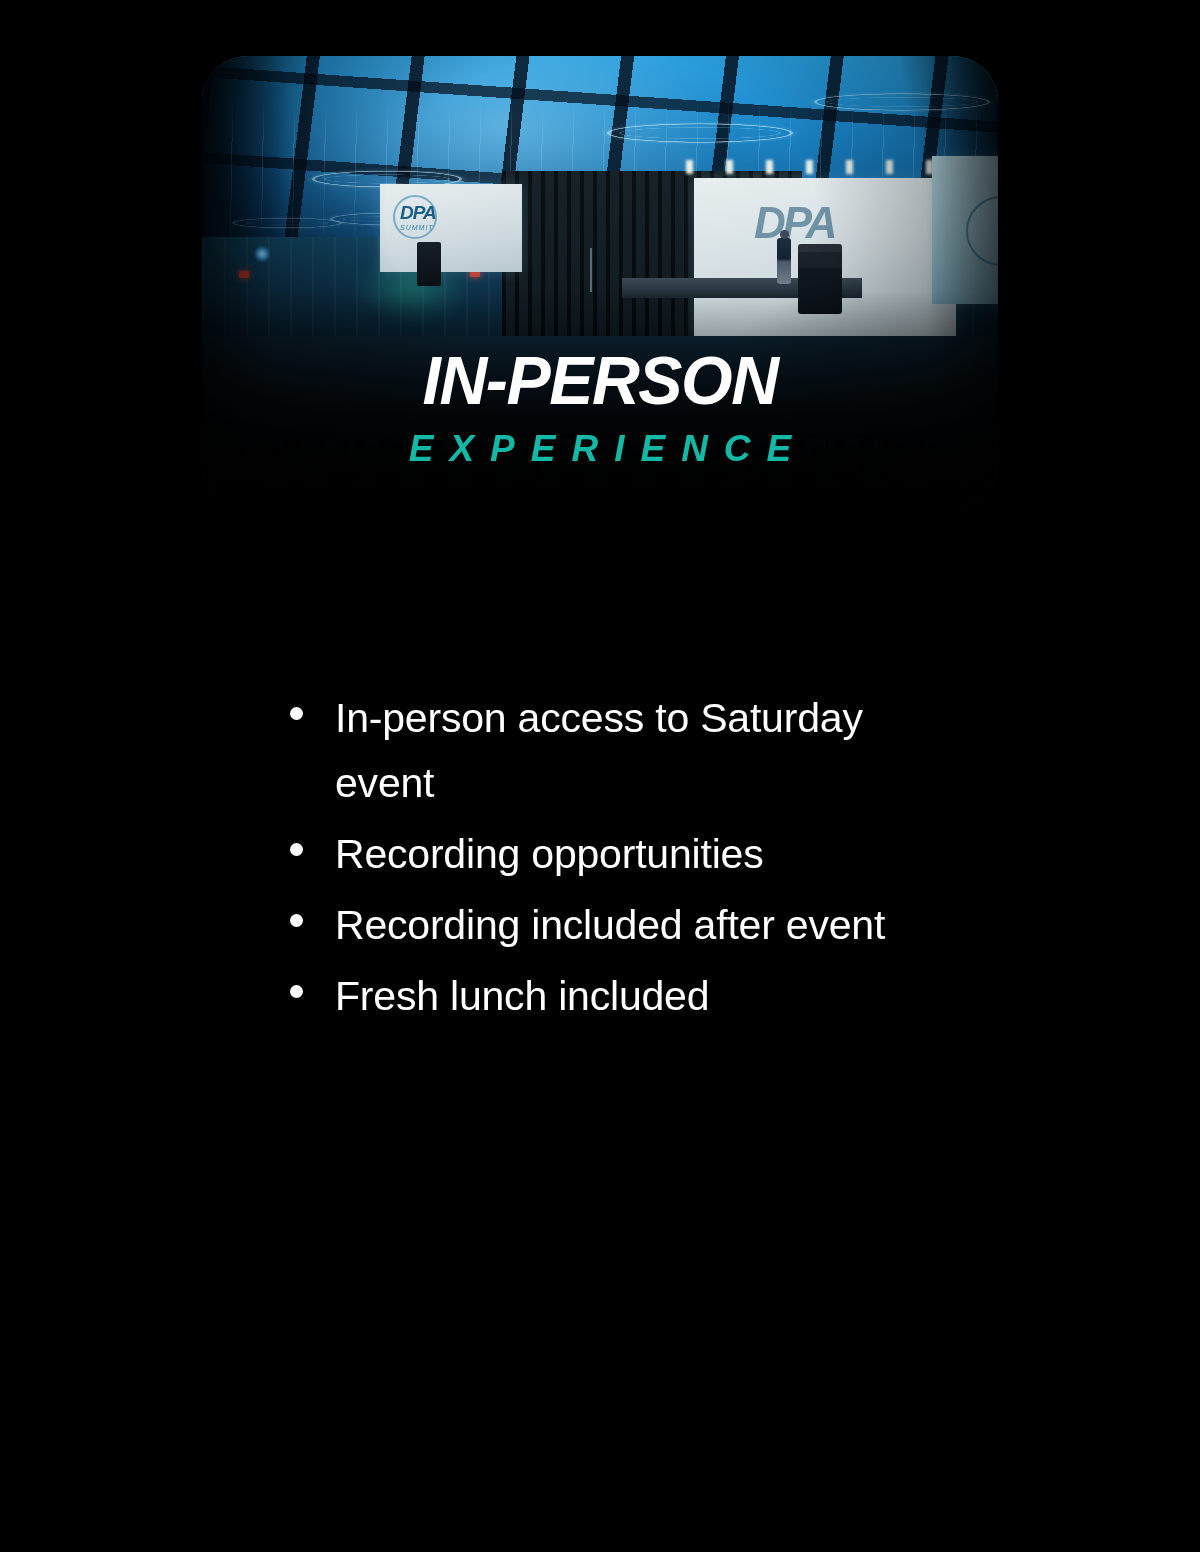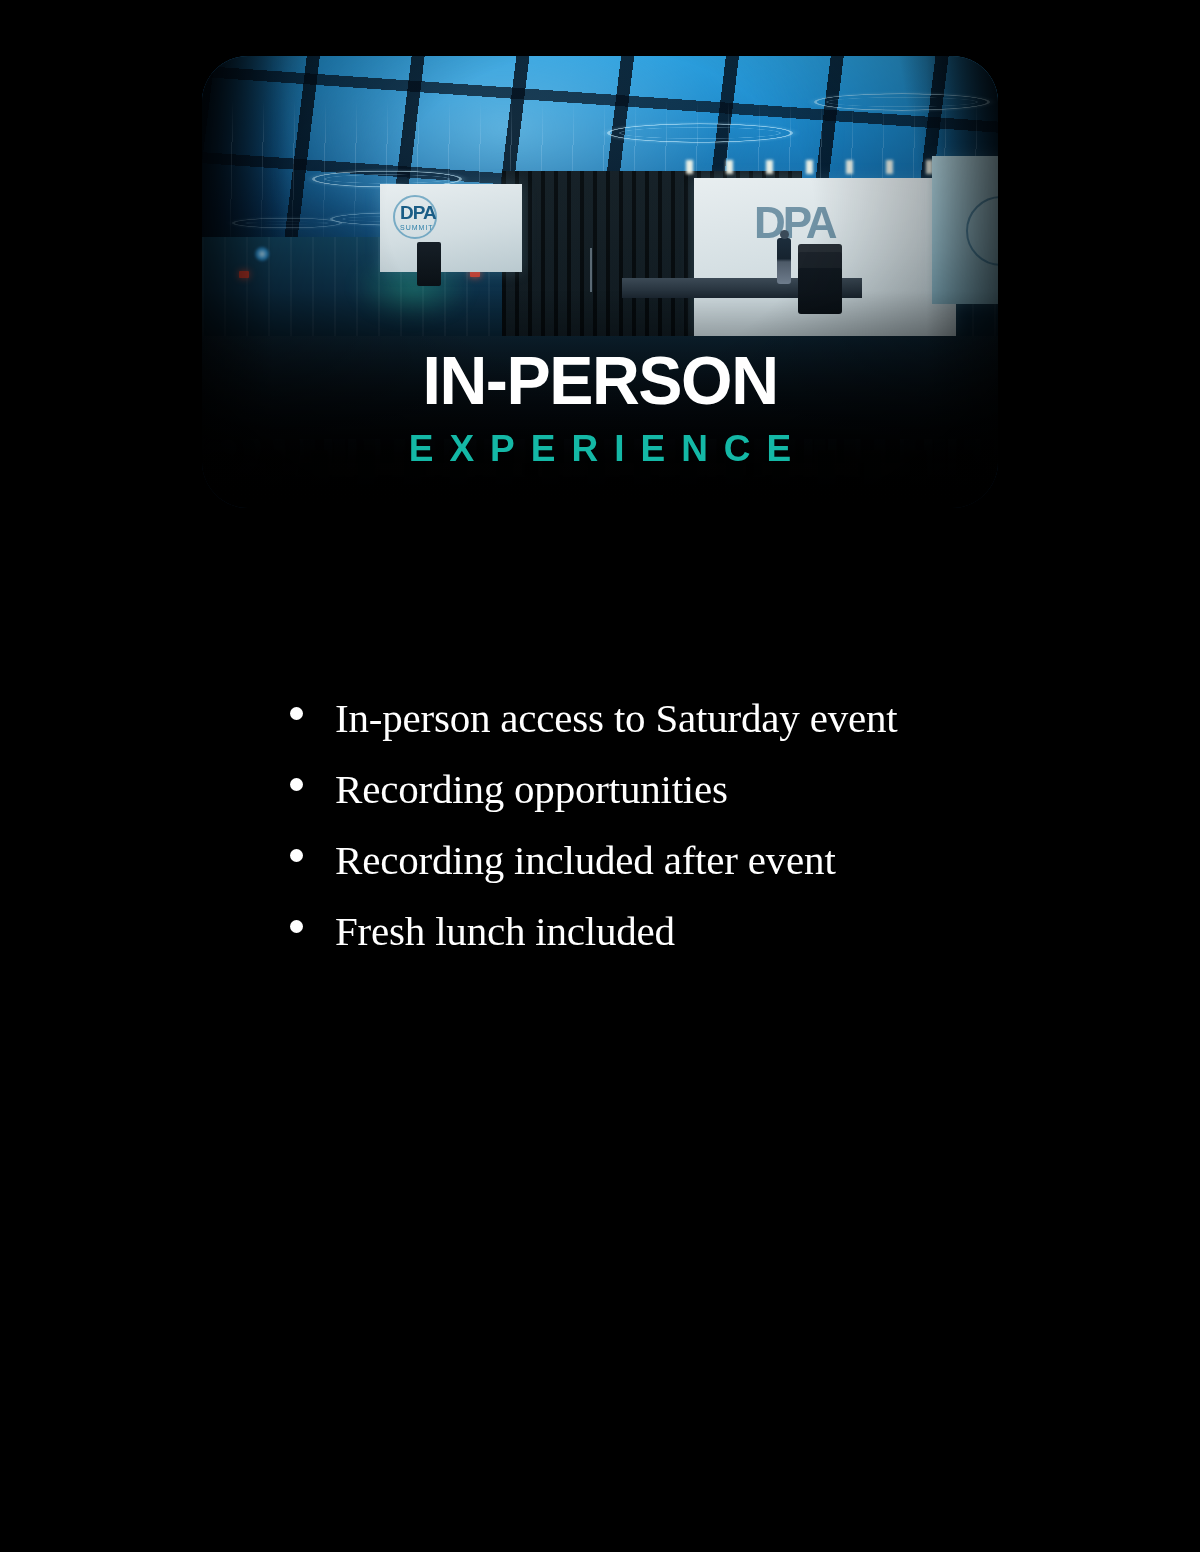--- a/index.html
+++ b/index.html
@@ -17,20 +17,21 @@
   }
 
   
   .hero-card {
     position:absolute;
     left:202px; top:56px;
     width:796px; height:452px;
     border-radius:46px;
     overflow:hidden;
     background:#000;
+    font-style:italic;
   }
 
   
   .photo {
     position:absolute; inset:0;
     background:#04070d;
   }
 
   
   .ceiling {
@@ -243,21 +244,21 @@
     margin-bottom:6px;
   }
   .bullet-dot {
     flex:0 0 auto;
     width:13px; height:13px;
     border-radius:50%;
     background:#ffffff;
     margin:21px 32px 0 8px;
   }
   .bullet-text {
-    font-family:Liberation Serif, serif;
+    font-family:Liberation Sans, sans-serif;
     font-weight:300;
     font-size:41px;
     line-height:65px;
     color:#ffffff;
     letter-spacing:-.2px;
   }
 </style>
 </head>
 <body>
 

